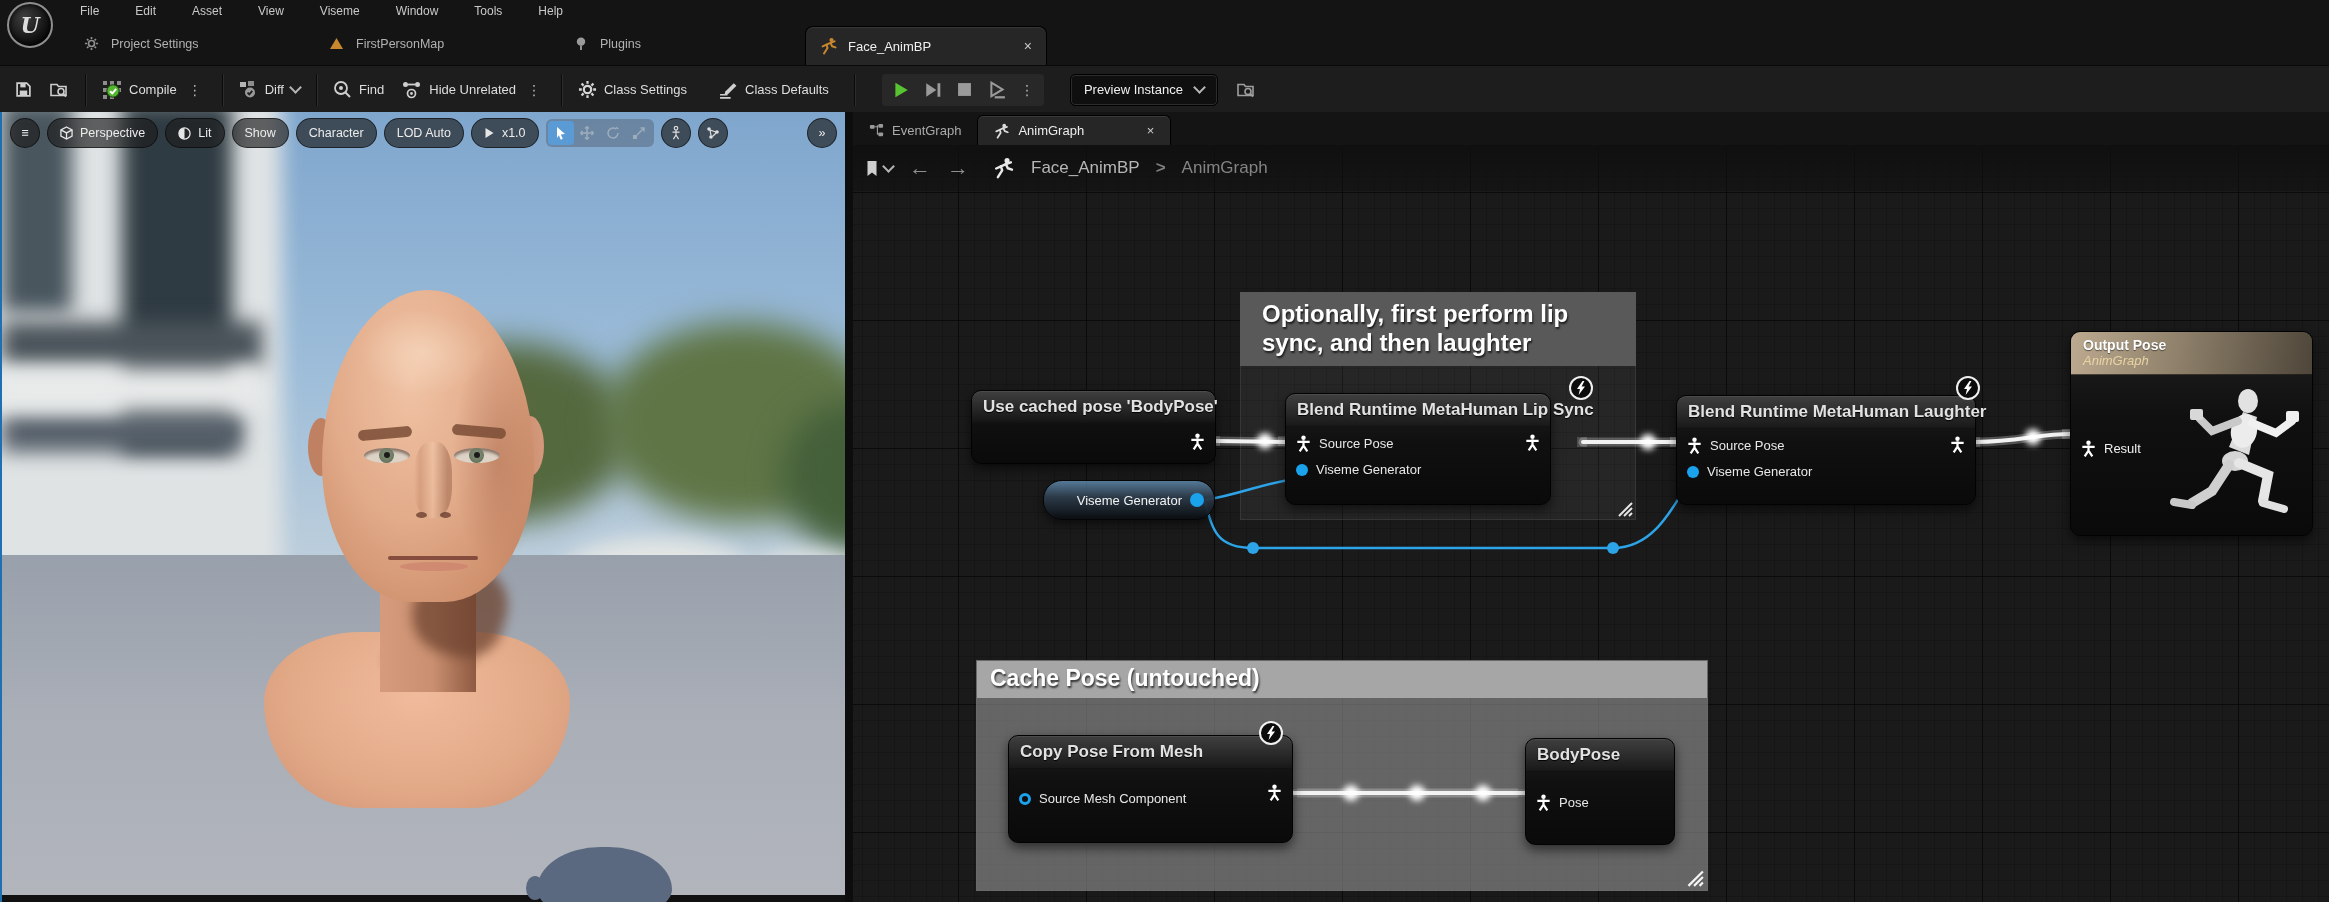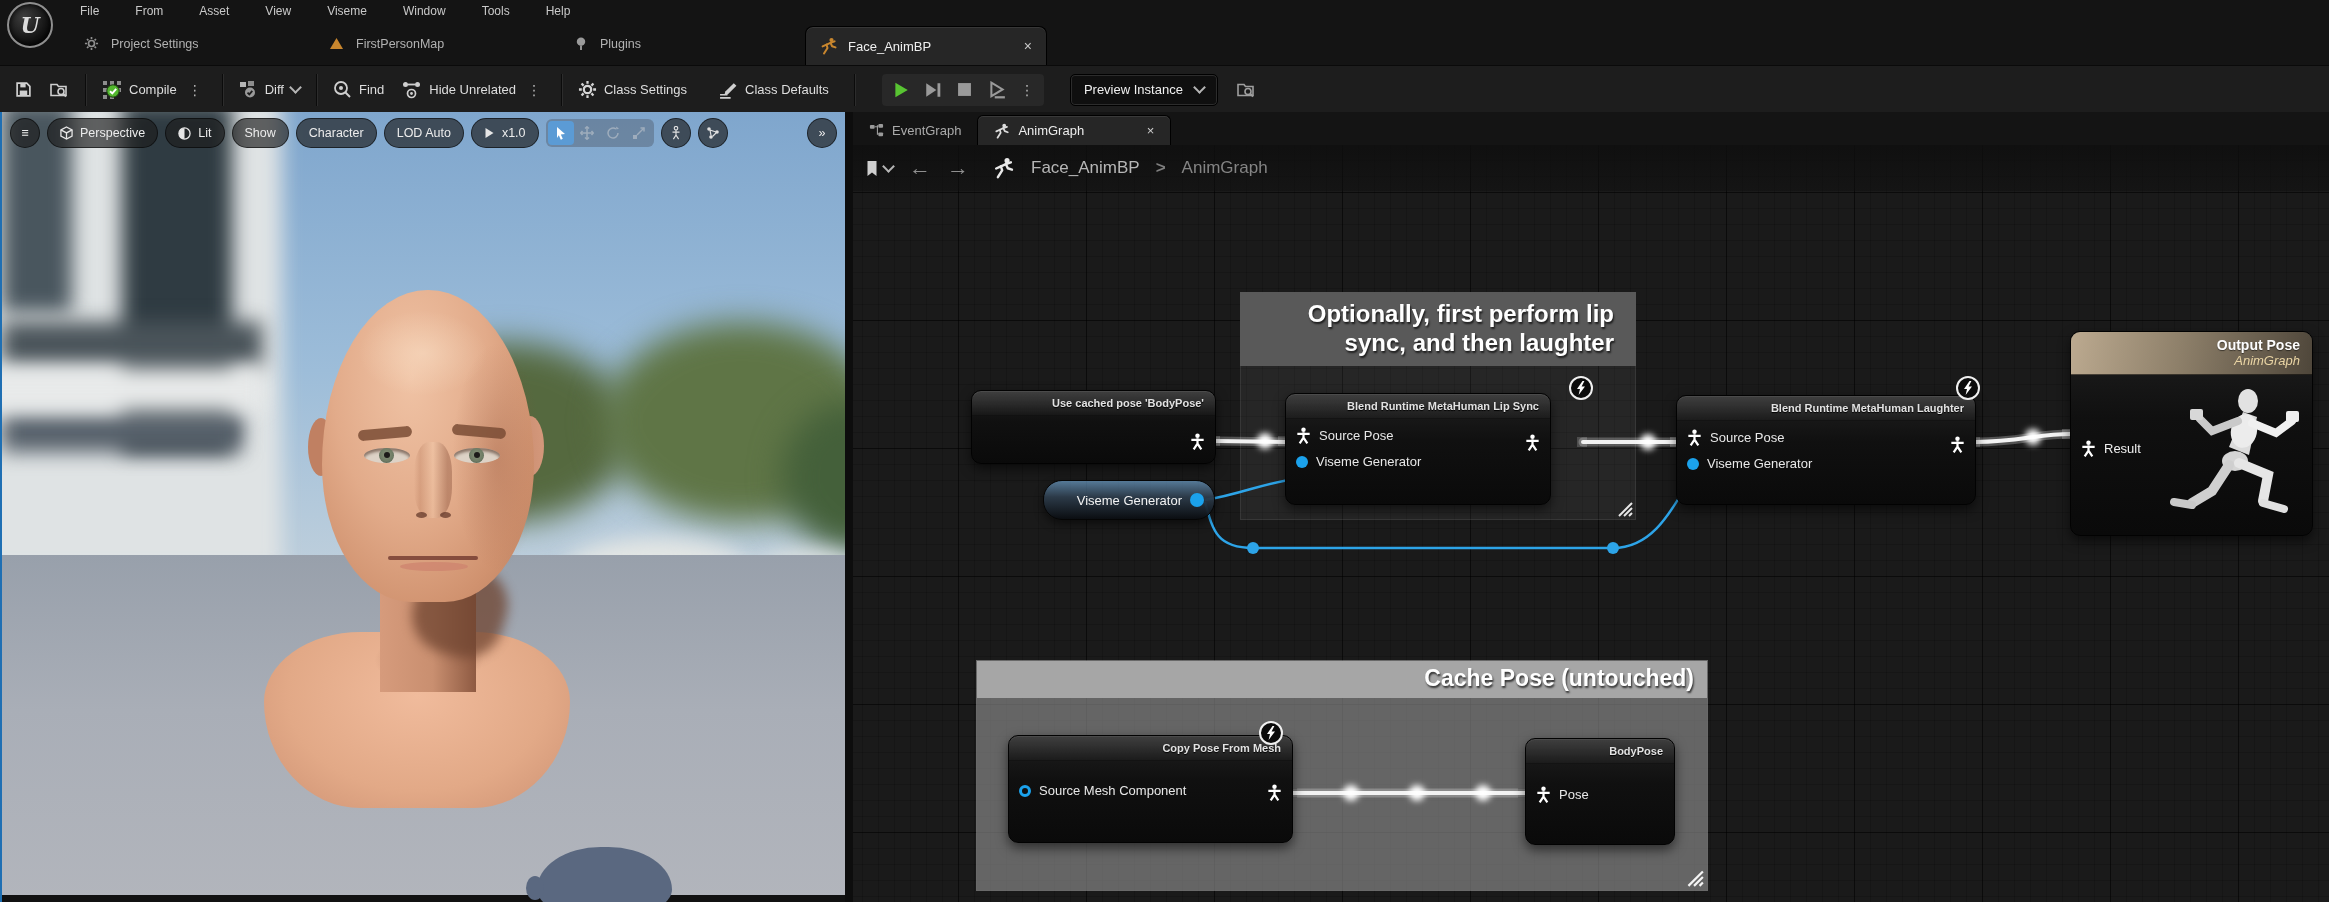--- a/index.html
+++ b/index.html
@@ -36,21 +36,21 @@
   .simgroup{display:flex;align-items:center;gap:6px;background:#282828;border-radius:4px;
             padding:3px 6px;margin-left:20px;}
   .simbtn{width:26px;height:26px;display:flex;align-items:center;justify-content:center;}
   .preview-dd{display:flex;align-items:center;gap:12px;margin-left:26px;background:#0f0f0f;
               border:1px solid #000;box-shadow:inset 0 0 0 1px #2c2c2c;border-radius:5px;height:30px;
               padding:0 13px;color:#f0f0f0;}
   
   .viewport{position:absolute;left:0;top:112px;width:845px;height:790px;overflow:hidden;background:#9fb7cf;
             border-left:2px solid #1f6fb3;box-sizing:border-box;}
   .vdivider{position:absolute;left:845px;top:112px;width:8px;bottom:0;background:#0d0d0d;}
-  .graph{position:absolute;left:853px;top:112px;right:0;bottom:0;text-align:right;}
+  .graph{position:absolute;left:853px;top:112px;right:0;bottom:0;}
   
   .vp-layer{position:absolute;}
   .sky{left:0;top:0;right:0;height:470px;background:linear-gradient(180deg,#7fa6cd 0%,#9dbdd9 55%,#c0d0dc 100%);}
   .blur10{filter:blur(10px);} .blur16{filter:blur(16px);} .blur7{filter:blur(7px);}
   .ground{left:0;top:443px;right:0;bottom:0;background:linear-gradient(180deg,#98a0ab,#a9aeb7 45%,#b2b5bc);}
   .vp-bottom-edge{left:0;bottom:0;right:0;height:7px;background:#111;}
   
   .vtoolbar{position:absolute;top:6px;left:8px;right:8px;display:flex;align-items:center;gap:7px;z-index:20;}
   .pill{background:rgba(28,28,28,.66);border:1px solid rgba(0,0,0,.55);border-radius:15px;height:28px;
         display:flex;align-items:center;gap:7px;padding:0 12px;color:#ececec;font-size:12.5px;white-space:nowrap;}
@@ -125,21 +125,21 @@
   .cm1 .cm-header{background:#595959;font-size:24px;line-height:29px;height:74px;}
   .cm1 .cm-body{background:rgba(150,150,150,.10);border:1px solid rgba(255,255,255,.08);border-top:none;height:154px;box-sizing:border-box;}
   .cm2{border:1px solid rgba(255,255,255,.35);}
   .cm2 .cm-header{background:#a6a6a6;font-size:23px;height:37px;padding:4px 13px;}
   .cm2 .cm-body{background:rgba(152,152,152,.60);height:192px;}
   .grip{position:absolute;right:3px;bottom:3px;}
   
   .gnode{position:absolute;z-index:3;border:1px solid #020202;border-radius:10px;
          background:linear-gradient(180deg,#202020 0%,#101010 42%,#0a0a0a 100%);
          box-shadow:0 5px 12px rgba(0,0,0,.55),inset 0 1px 0 rgba(255,255,255,.07);box-sizing:border-box;}
-  .ntitle{font-weight:bold;font-size:11px;color:#e2e2e2;padding:6px 11px;text-shadow:0 1px 1px #000;
+  .ntitle{font-weight:bold;font-size:17px;color:#e2e2e2;padding:6px 11px;text-shadow:0 1px 1px #000;
           background:linear-gradient(180deg,rgba(255,255,255,.14),rgba(255,255,255,.02));
           border-bottom:1px solid rgba(0,0,0,.65);border-radius:9px 9px 0 0;white-space:nowrap;}
   .prow{display:flex;align-items:center;gap:8px;padding:8px 10px 2px 10px;color:#e8e8e8;font-size:13px;white-space:nowrap;}
   .outpin{position:absolute;right:10px;}
   .dotpin{width:12px;height:12px;border-radius:50%;background:#1ba2ec;flex:none;}
   .ringpin{width:12px;height:12px;border-radius:50%;border:3px solid #1ba2ec;box-sizing:border-box;flex:none;}
   .bolt{position:absolute;width:24px;height:24px;border-radius:50%;background:#0c0c0c;border:2px solid #f0f0f0;
         display:flex;align-items:center;justify-content:center;z-index:5;box-sizing:border-box;}
   .varnode{position:absolute;z-index:3;height:40px;border-radius:19px;border:1px solid #050505;
         background:linear-gradient(180deg,rgba(125,185,235,.6) 0%,rgba(45,60,75,.95) 42%,rgba(10,13,17,.97) 100%);
@@ -154,21 +154,21 @@
   .mannequin{position:absolute;right:2px;bottom:4px;}
 </style>
 </head>
 <body>
 
 <div id="app">
 
   <div class="ue-logo">U</div>
   <div class="menubar">
     <span class="menu-item">File</span>
-    <span class="menu-item">From</span>
+    <span class="menu-item">Edit</span>
     <span class="menu-item">Asset</span>
     <span class="menu-item">View</span>
     <span class="menu-item">Viseme</span>
     <span class="menu-item">Window</span>
     <span class="menu-item">Tools</span>
     <span class="menu-item">Help</span>
   </div>
 
   <div class="tabbar">
     <div class="app-tab" style="left:84px">

